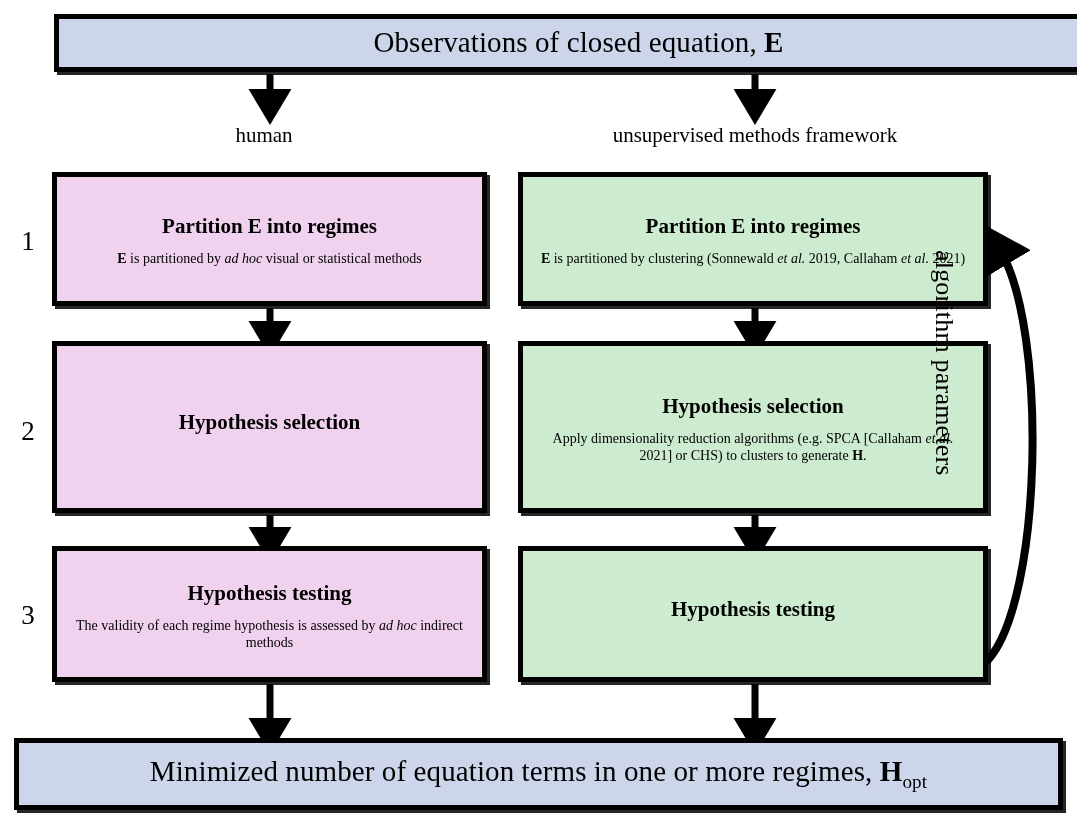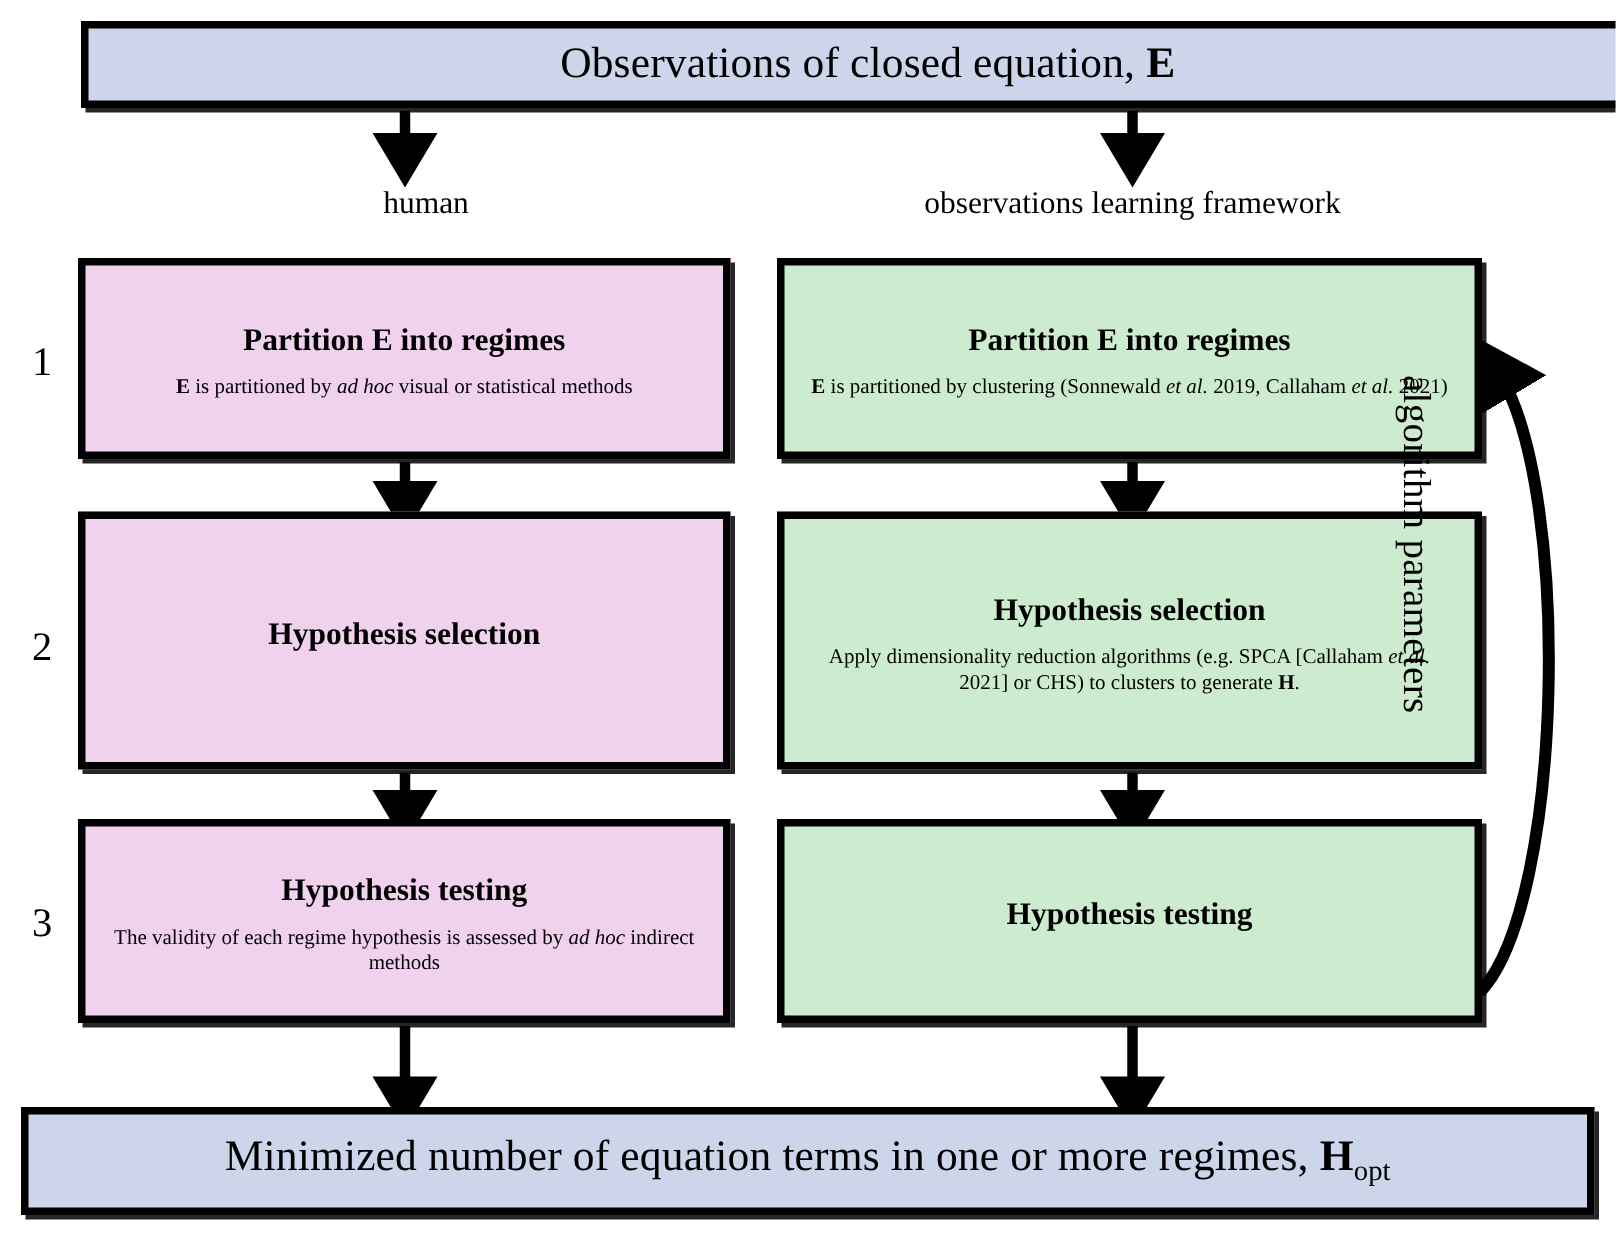--- a/index.html
+++ b/index.html
@@ -89,21 +89,21 @@
   #step-2 { top: 418px; }
   #step-3 { top: 602px; }
 
   
   .branch-label {
     position: absolute;
     font-size: 21px;
     white-space: nowrap;
     text-align: center;
   }
-  #label-human { top: 123px; left: 184px; width: 200px; }
+  #label-human { top: 123px; left: 164px; width: 200px; }
   #label-framework { top: 123px; left: 575px; width: 360px; }
 
   
   #label-feedback {
     position: absolute;
     top: 250px;
     left: 959px;
     width: 360px;
     transform-origin: 0 0;
     transform: rotate(90deg);
@@ -175,21 +175,21 @@
 
   <div class="box blue banner" id="box-top">
     <div class="banner-text">Observations of closed equation, <span class="bf">E</span></div>
   </div>
 
   <div class="step-number" id="step-1">1</div>
   <div class="step-number" id="step-2">2</div>
   <div class="step-number" id="step-3">3</div>
 
   <div class="branch-label" id="label-human">human</div>
-  <div class="branch-label" id="label-framework">observations learning framework</div>
+  <div class="branch-label" id="label-framework">unsupervised methods framework</div>
 
   <div class="box pink stage col-left row1">
     <div class="stage-title">Partition <span class="bf">E</span> into regimes</div>
     <div class="stage-body"><span class="bf">E</span> is partitioned by <span class="it">ad hoc</span> visual or statistical methods</div>
   </div>
 
   <div class="box pink stage col-left row2">
     <div class="stage-title">Hypothesis selection</div>
   </div>
 

